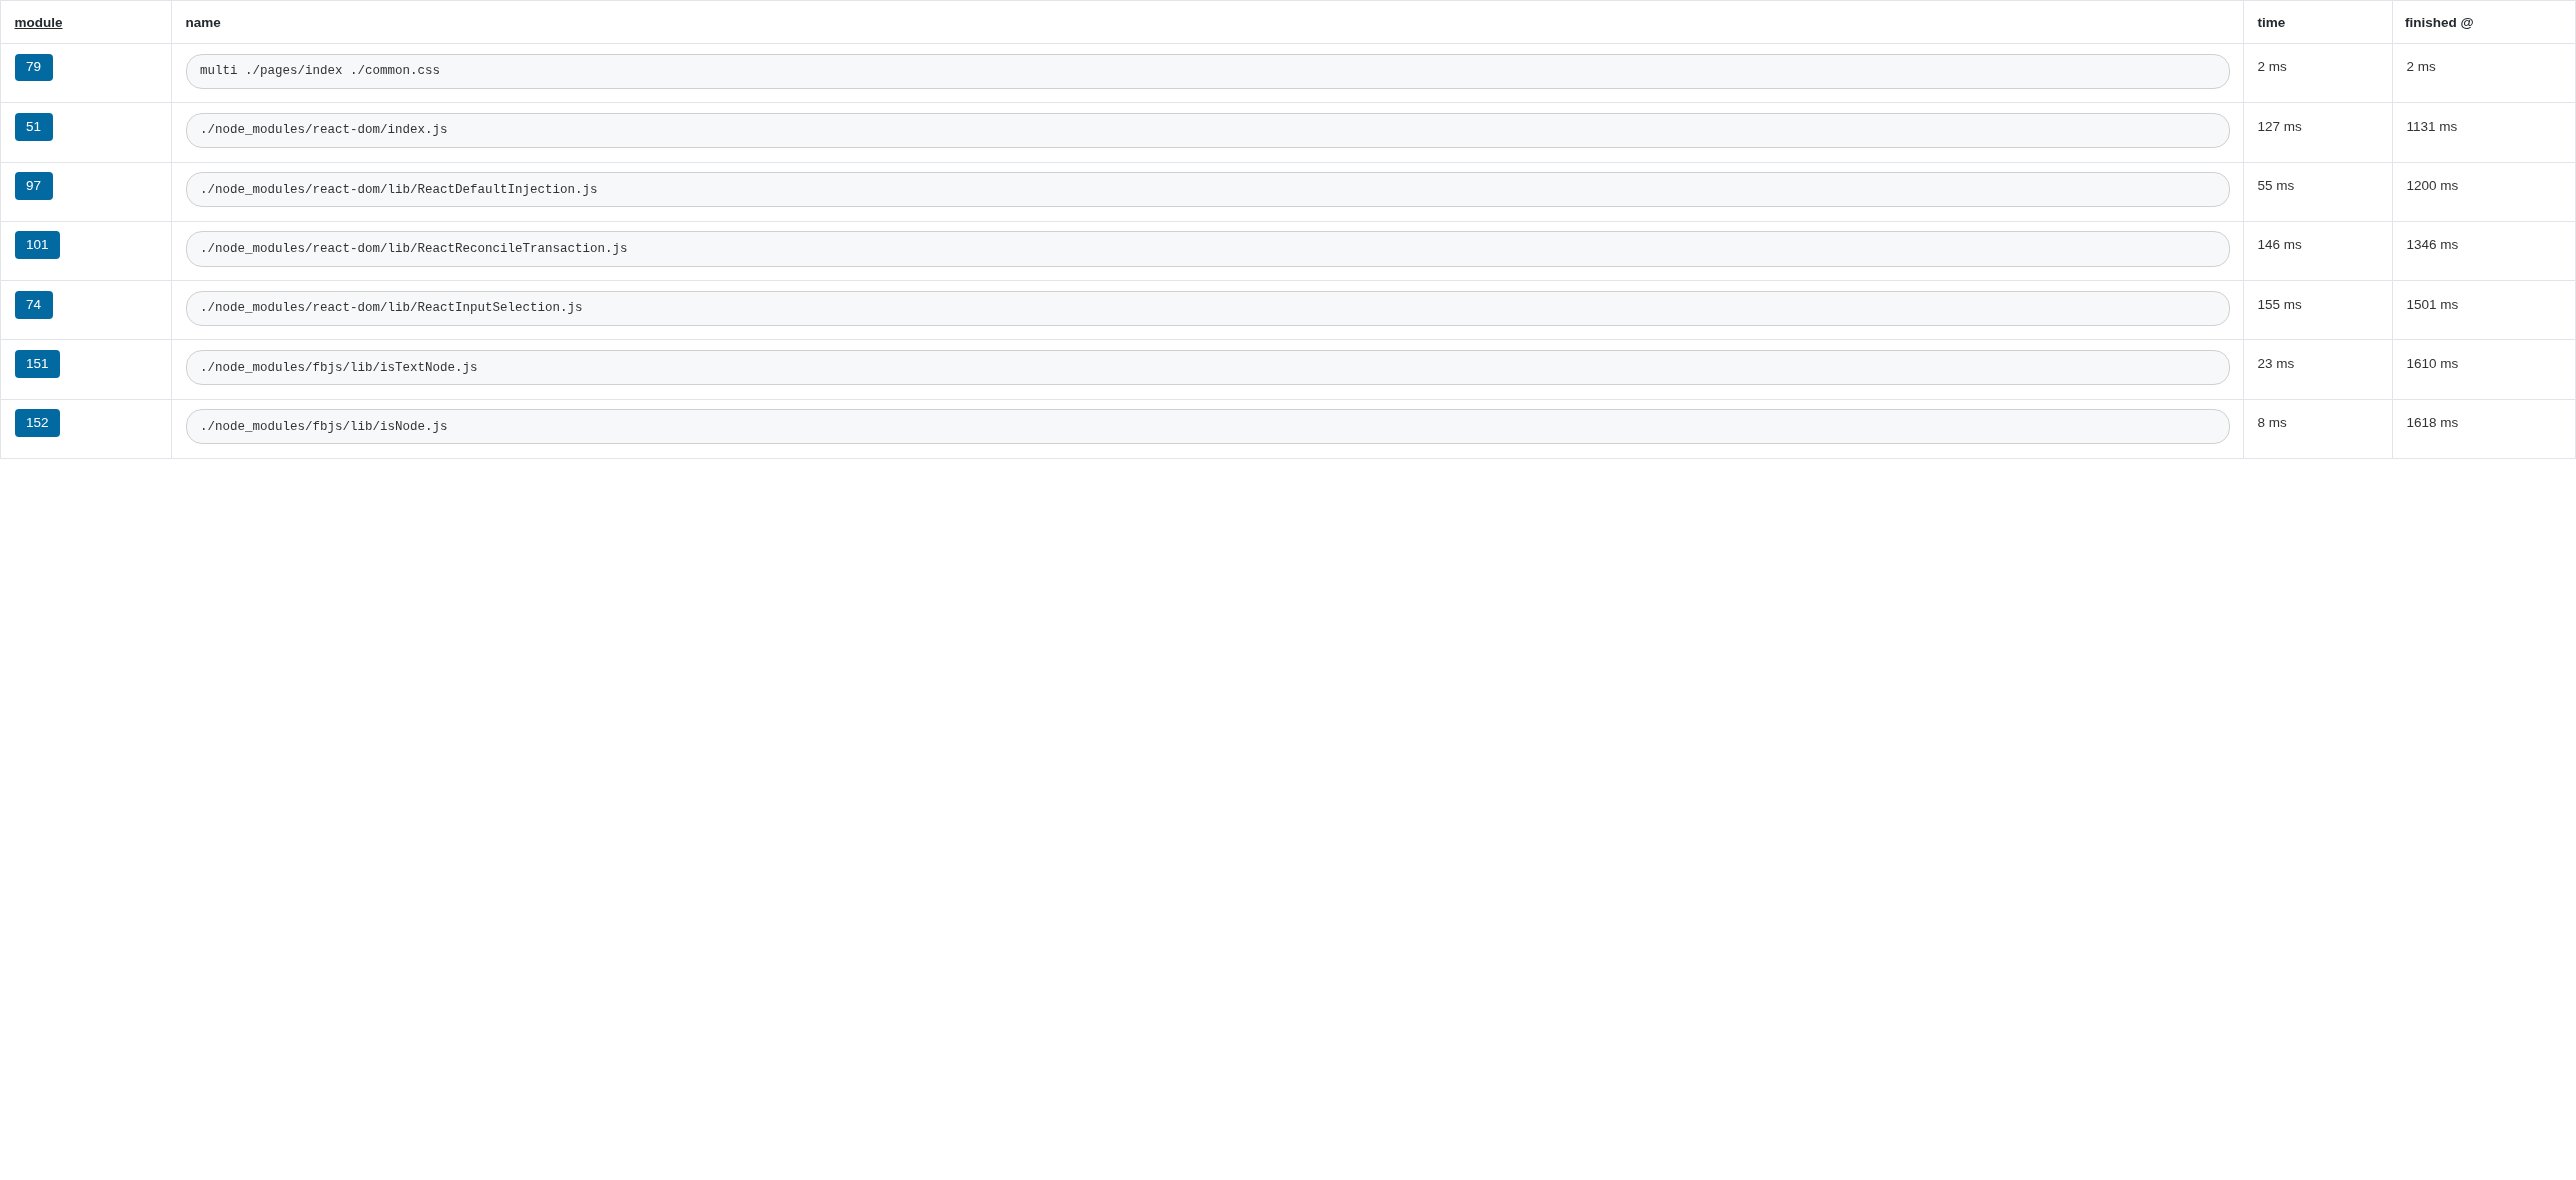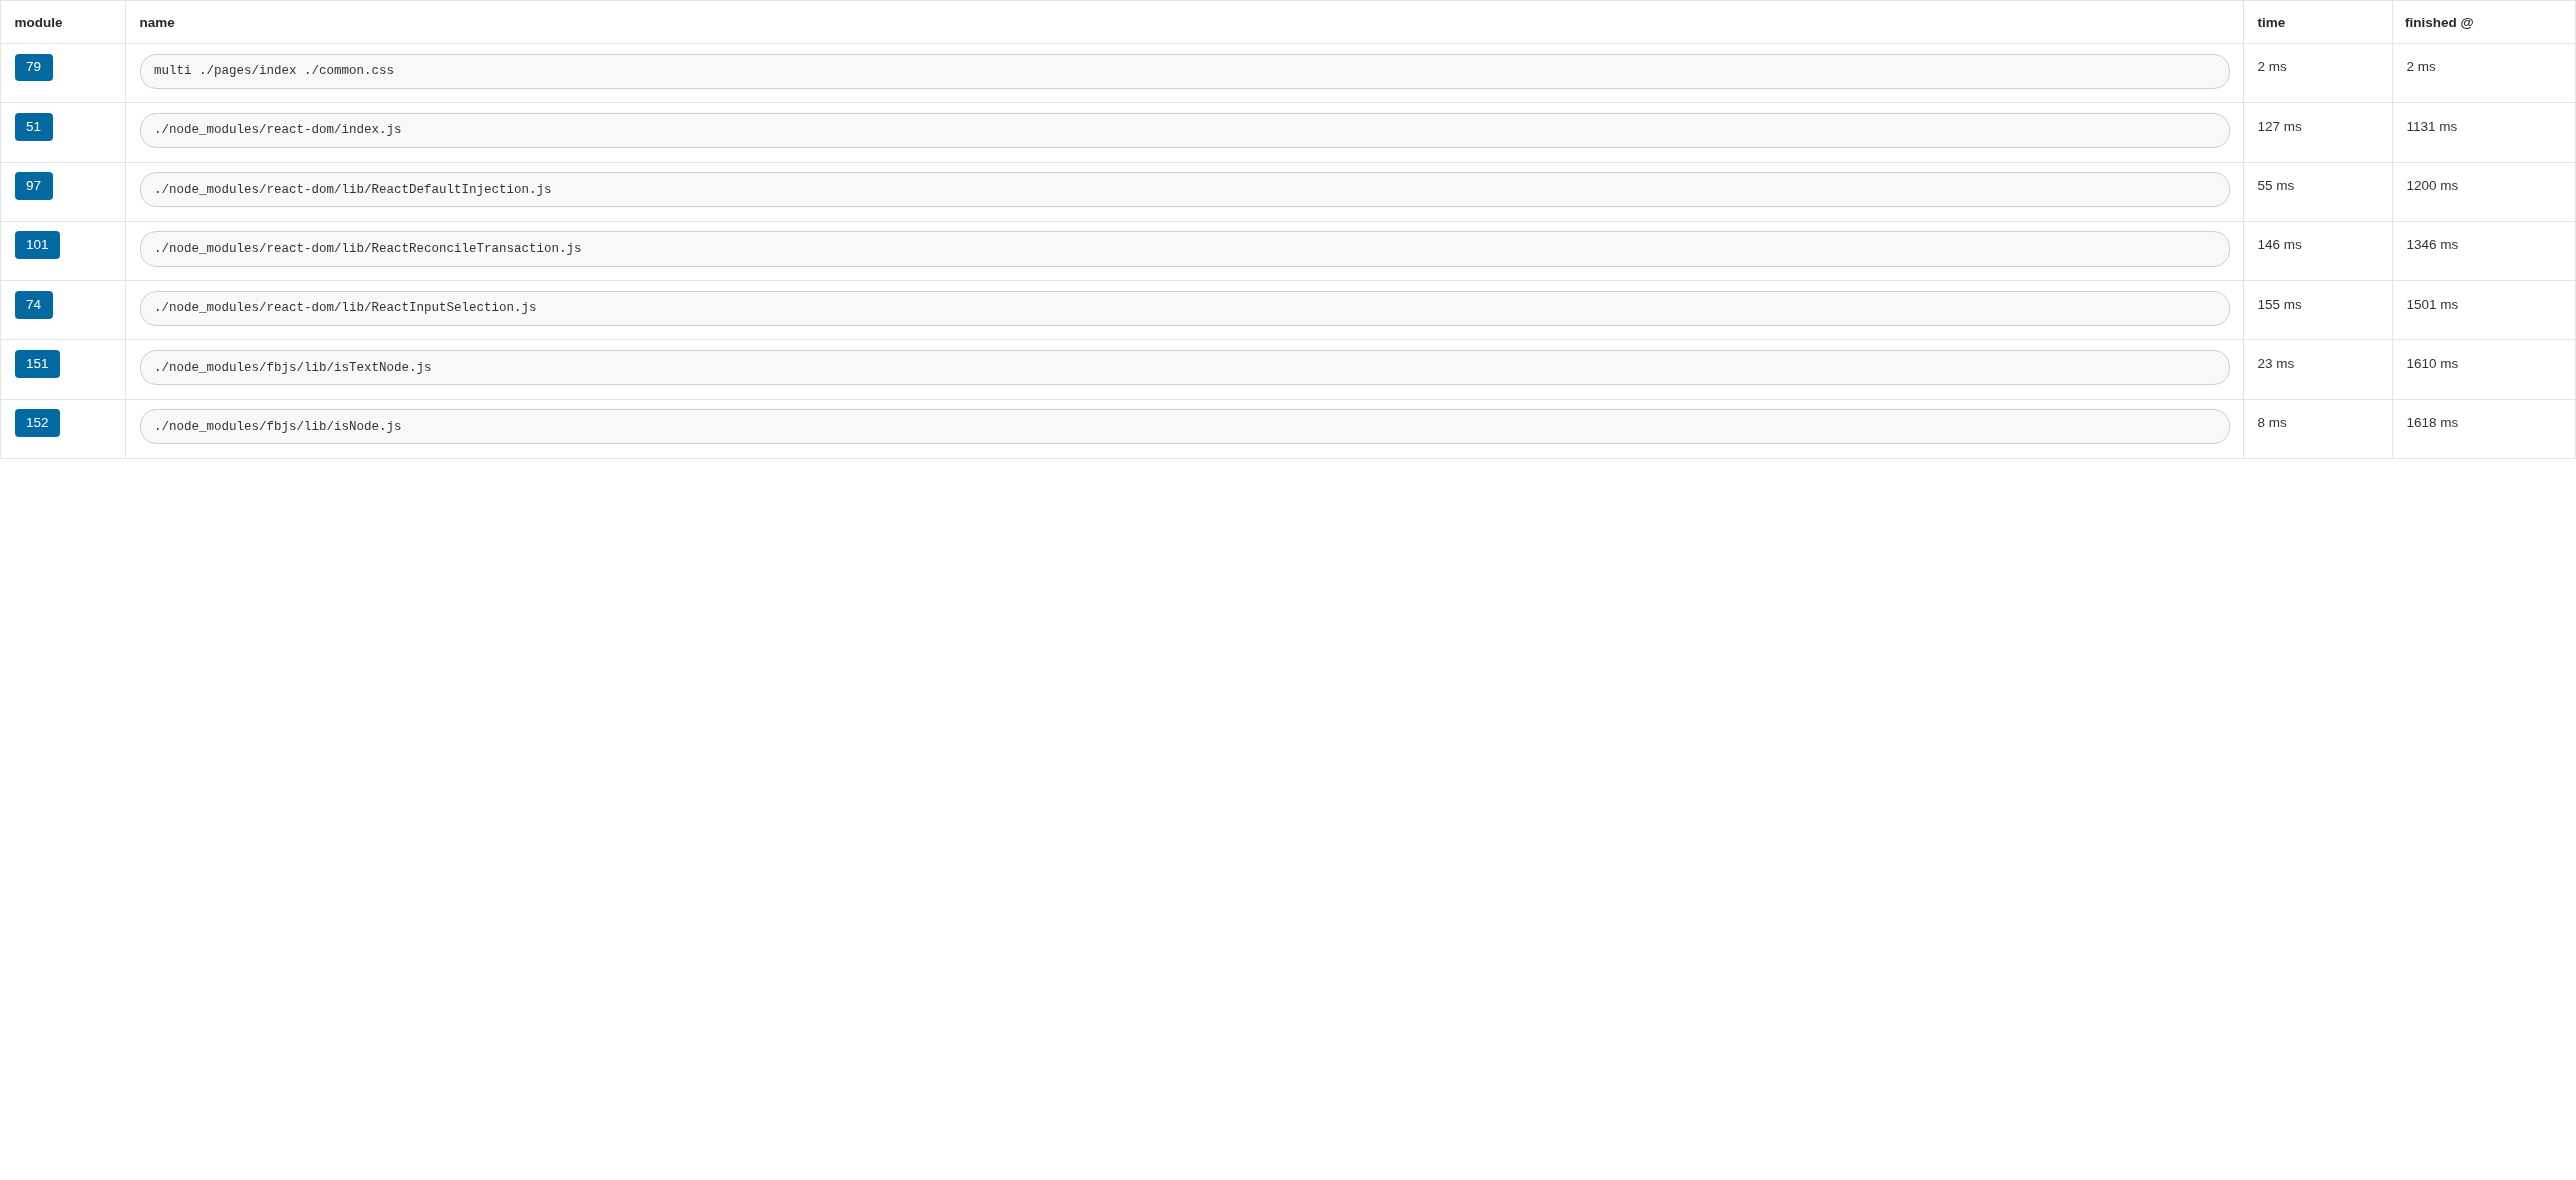--- a/index.html
+++ b/index.html
@@ -23,21 +23,21 @@
       border: 1px solid #e1e4e8;
       vertical-align: top;
     }
     th {
       background: #fff;
       font-weight: 600;
       color: #24292e;
       font-size: 13.5px;
       padding: 13.5px 13.5px;
     }
-    .col-module { width: 125px; }
+    .col-module { width: 171px; text-decoration: underline; }
     .col-name { }
     .col-time { width: 149px; }
     .col-finished { width: 183px; padding-left: 12px; }
     .badge {
       display: inline-block;
       background: #0369a1;
       color: #fff;
       font-size: 13.5px;
       font-weight: 400;
       padding: 5.8px 11.6px;

